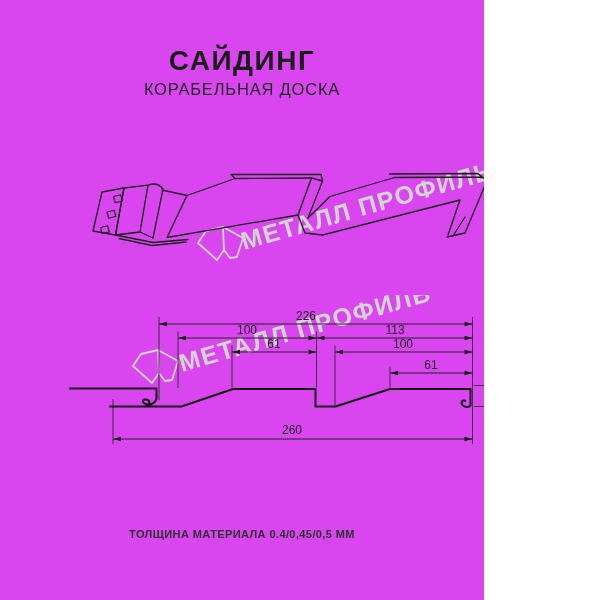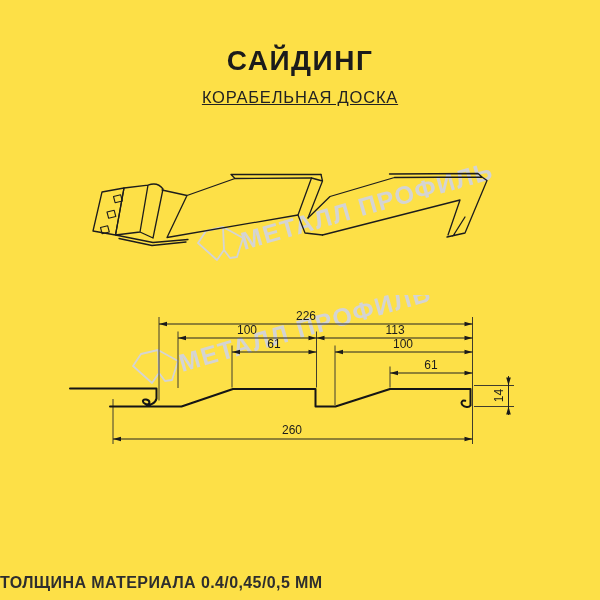--- a/index.html
+++ b/index.html
@@ -1,24 +1,24 @@
 <!DOCTYPE html>
 <html><head>
 <meta charset="utf-8">
 <style>
   html,body{margin:0;padding:0;background:#fff;}
-  .page{position:relative;width:600px;height:600px;background:#fde047;
+  .page{position:relative;width:484px;height:600px;background:#d946ef;
         font-family:"Liberation Sans",sans-serif;overflow:hidden;}
   .title-block{position:absolute;left:0;right:0;top:46px;text-align:center;color:#1b1b1b;}
   .t-main{font-size:28px;font-weight:bold;letter-spacing:1.5px;line-height:1.1;color:#1b1b1b;}
-  .t-sub{font-size:16.5px;font-weight:normal;letter-spacing:0.8px;margin-top:11px;color:#222;text-decoration:underline;}
+  .t-sub{font-size:16.5px;font-weight:normal;letter-spacing:0.8px;margin-top:3px;color:#222;}
   .t-model{font-size:12px;font-weight:bold;letter-spacing:0.3px;margin-top:4px;color:#222;}
   .svg-abs{position:absolute;}
-  .footer-note{position:absolute;left:0;right:0;top:528px;
-        font-size:16px;font-weight:bold;letter-spacing:0.4px;color:#2e2e2e;margin-top:46px;}
+  .footer-note{position:absolute;left:0;right:0;top:528px;text-align:center;
+        font-size:11px;font-weight:bold;letter-spacing:0.4px;color:#2e2e2e;}
   .wm-text{font-family:"Liberation Sans",sans-serif;font-size:25px;font-weight:bold;
         letter-spacing:1.5px;fill:#d4d4d4;}
   .dim-text{font-family:"Liberation Sans",sans-serif;font-size:12px;fill:#1c1c1c;}
   .prof{stroke:#151515;stroke-width:2;fill:none;stroke-linejoin:round;stroke-linecap:round;}
   .thin{stroke:#2a2a2a;stroke-width:0.9;fill:none;}
   .dimline{stroke:#222;stroke-width:1;fill:none;}
   .arr{fill:#1a1a1a;stroke:none;}
   .persp{stroke:#1c1c1c;stroke-width:1.3;fill:none;stroke-linejoin:round;stroke-linecap:round;}
   .wm-logo{stroke:#d4d4d4;stroke-width:1.8;fill:none;stroke-linejoin:round;}
 </style>

